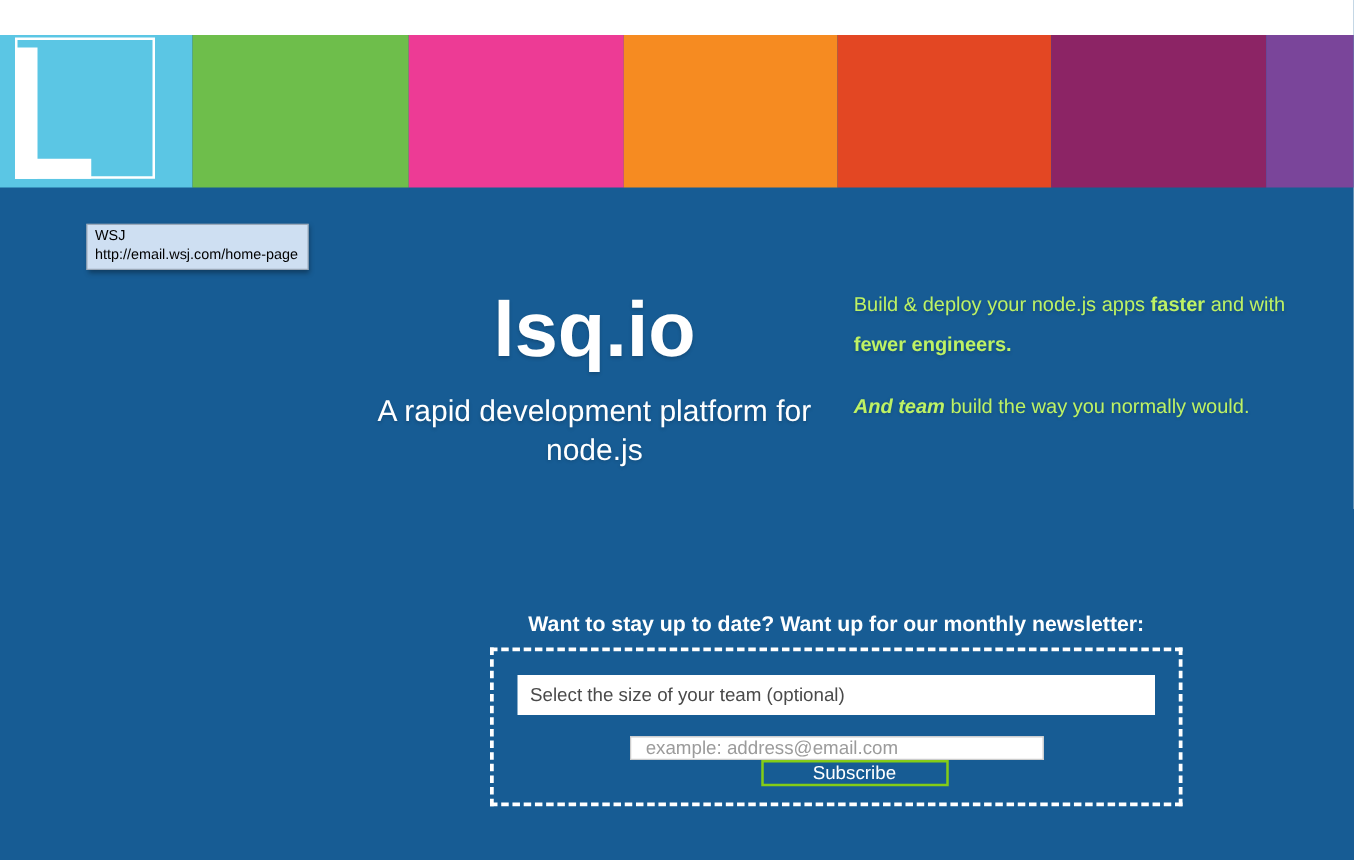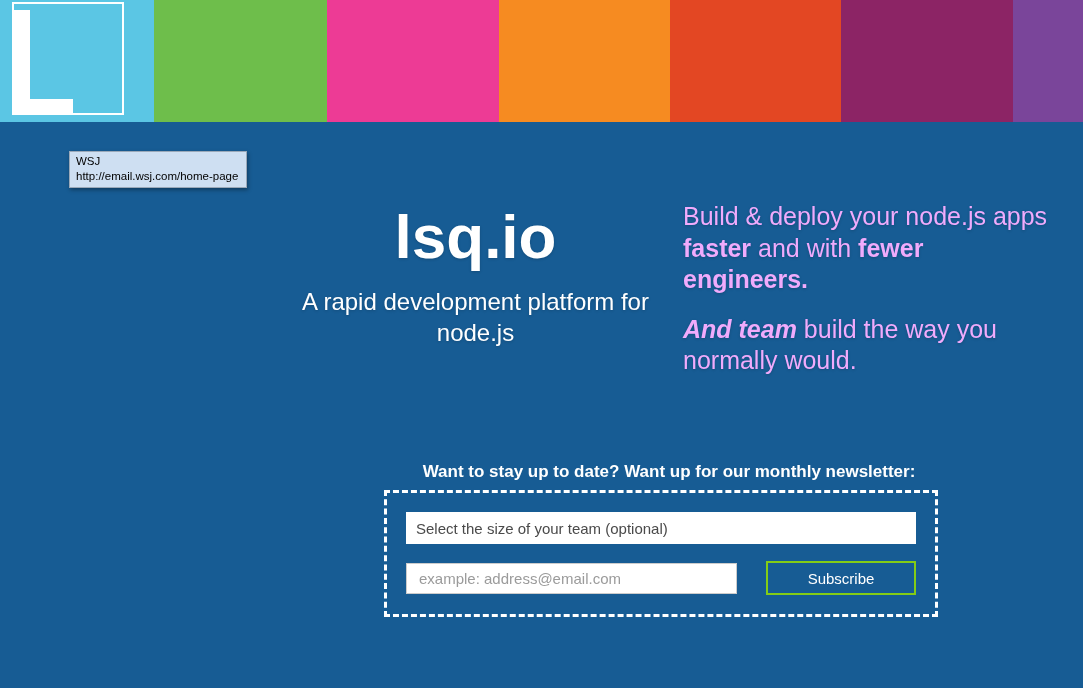--- a/index.html
+++ b/index.html
@@ -4,20 +4,21 @@
 <style>
   * { margin: 0; padding: 0; box-sizing: border-box; }
   html, body { width: 1083px; height: 688px; overflow: hidden; }
   body {
     font-family: "Liberation Sans", sans-serif;
     position: relative;
   }
   .page {
     position: absolute; inset: 0;
     background: #175C94;
+    margin-top: 28px;
   }
 
   
   .stripes { display: flex; height: 122px; width: 100%; }
   .stripe { height: 100%; position: relative; }
   .stripe:nth-child(1) { width: 154px; }
   .stripe:nth-child(2) { width: 173px; }
   .stripe:nth-child(3) { width: 172px; }
   .stripe:nth-child(4) { width: 171px; }
   .stripe:nth-child(5) { width: 171px; }
@@ -59,50 +60,50 @@
   }
   .brand {
     font-size: 62px; font-weight: bold; 
     letter-spacing: 0px; line-height: 1.1;
   }
   .tagline {
     margin-top: 15px; font-size: 24px; line-height: 31px; font-weight: normal;
   }
   .hero-right {
     position: absolute; left: 683px; top: 201px; width: 372px;
-    color: #f0abfc; font-size: 25px; line-height: 31.5px;
+    color: #bef264; font-size: 16px; line-height: 31.5px;
     text-shadow: 0 1px 3px rgba(0,0,0,0.18);
   }
   .hero-right p + p { margin-top: 18px; }
   .b { font-weight: bold; }
   .bi { font-weight: bold; font-style: italic; }
 
   
   .nl-heading {
     position: absolute; left: 392px; top: 461px; width: 554px;
     text-align: center; color: #ffffff;
     font-size: 17px; font-weight: bold; line-height: 21px;
     white-space: nowrap;
   }
   .nl-box {
-    position: absolute; left: 384px; top: 490px;
+    position: absolute; left: 392px; top: 490px;
     width: 554px; height: 127px;
     border: 3px dashed #ffffff;
     padding: 19px;
   }
   .team-select {
     display: block; width: 510px; height: 32px;
     border: none; border-radius: 0;
     background: #ffffff; color: #4A4A4A;
     font-family: "Liberation Sans", sans-serif;
     font-size: 15px; padding: 0 0 0 10px;
     -webkit-appearance: none; -moz-appearance: none; appearance: none;
   }
   .nl-row {
-    margin-top: 17px; display: flex; align-items: center; height: 34px;
+    margin-top: 17px; display: flex; align-items: center; height: 34px; flex-direction: column;
   }
   .email-input {
     width: 331px; height: 31px;
     border: 1px solid #CCCCCC; border-radius: 0;
     background: #ffffff;
     font-family: "Liberation Sans", sans-serif;
     font-size: 15px; color: #4A4A4A;
     padding: 0 0 0 12px;
     outline: none;
   }

